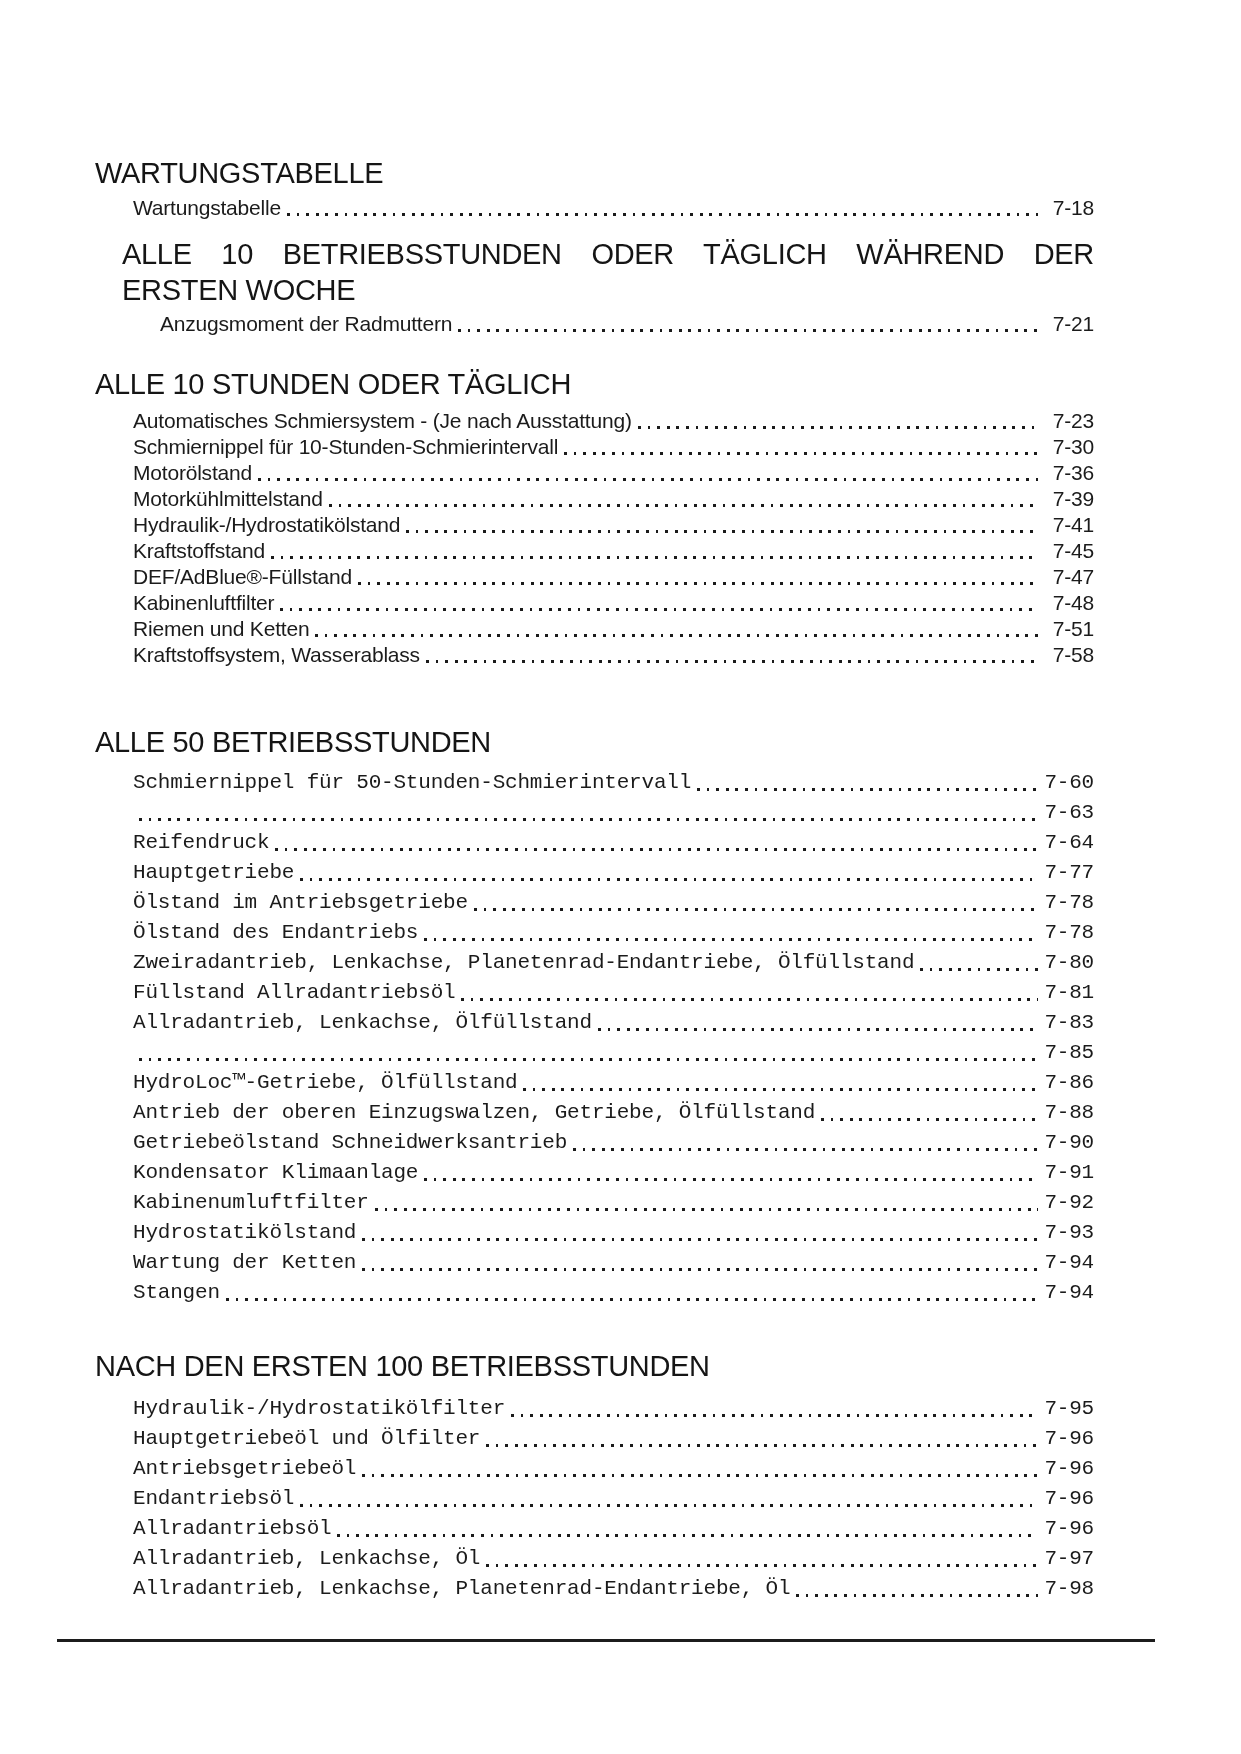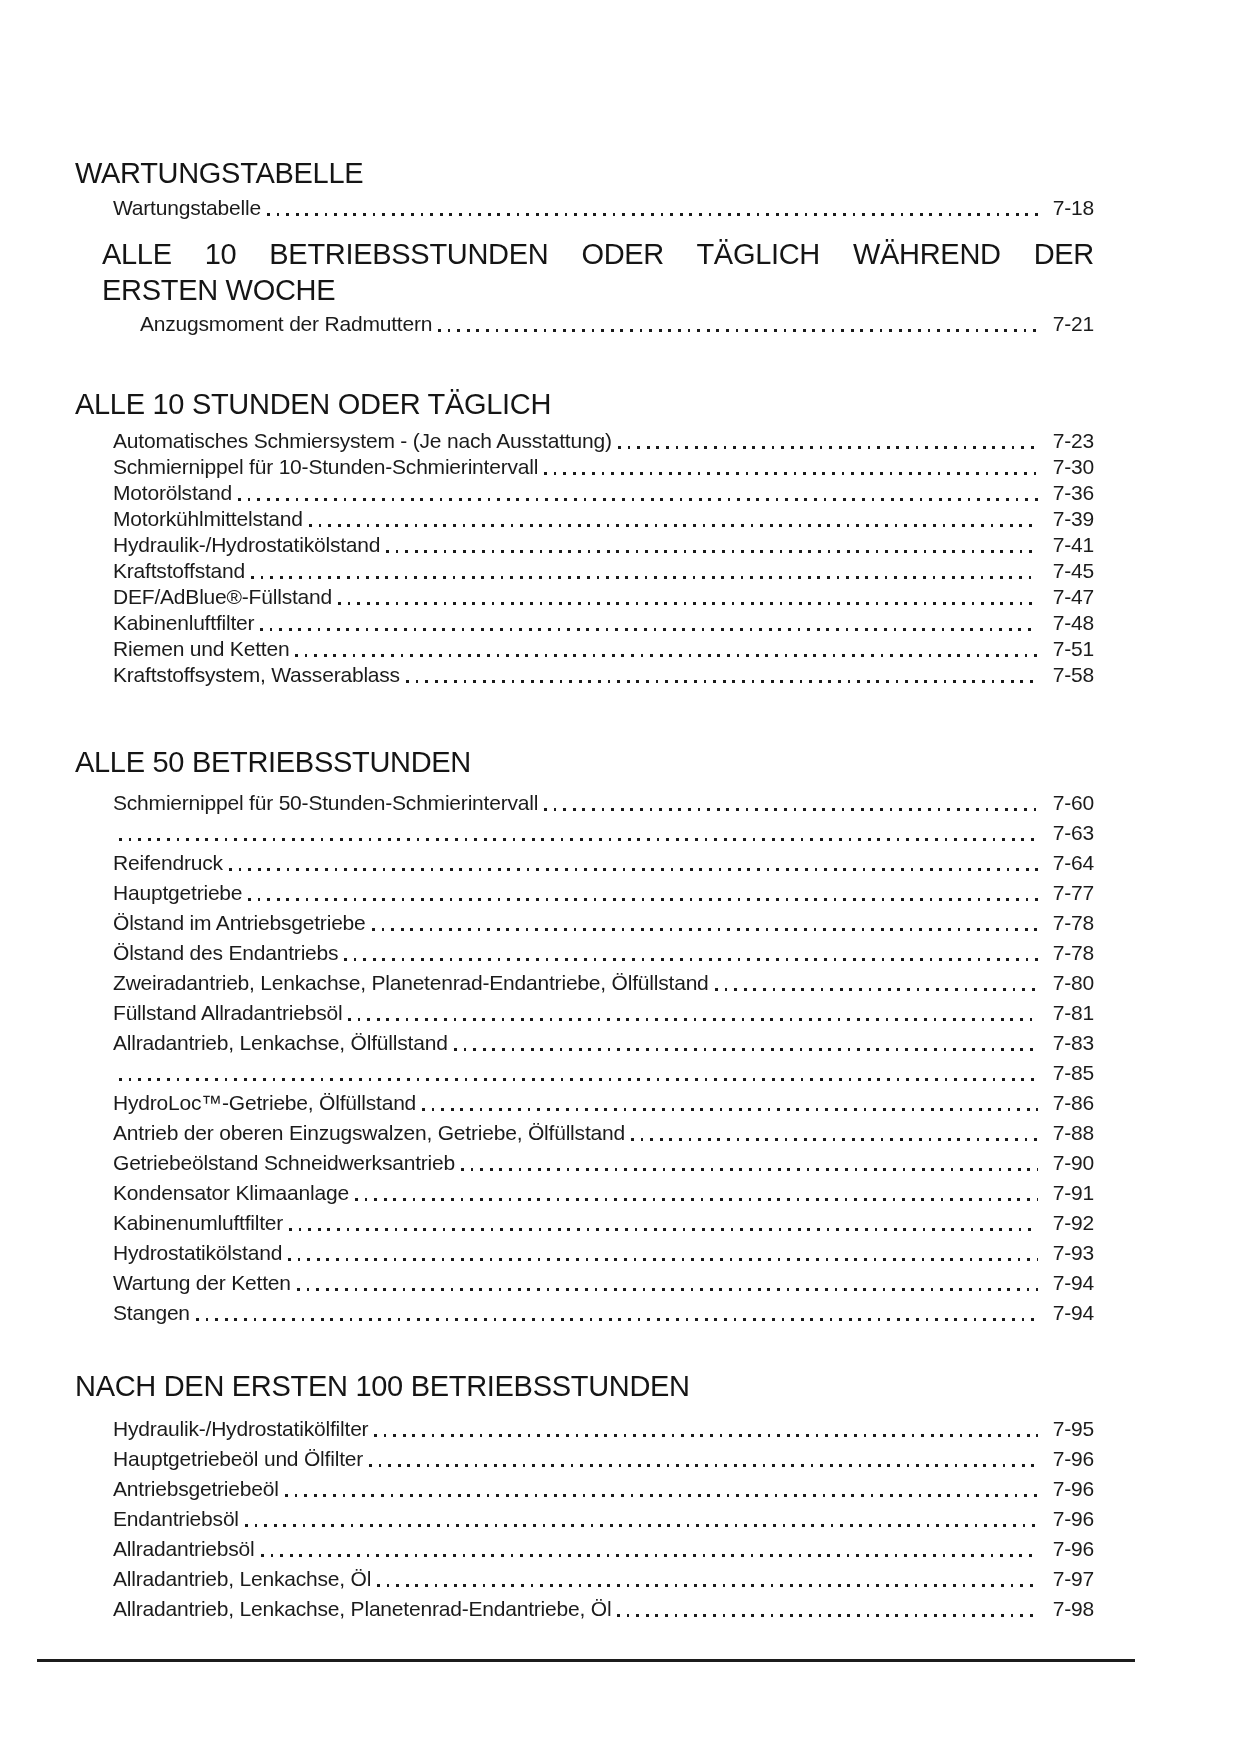--- a/index.html
+++ b/index.html
@@ -11,21 +11,21 @@
     width: 1241px;
     height: 1754px;
     font-family: "Liberation Sans", "DejaVu Sans", sans-serif;
     color: #1a1a1a;
     overflow: hidden;
   }
   .page {
     box-sizing: border-box;
     width: 1202px;
     height: 1754px;
-    padding: 158px 108px 0 75px;
+    padding: 158px 108px 0 95px;
   }
   .sec { margin: 0; }
   .sec-title {
     font-size: 29px;
     line-height: 30px;
     font-weight: 400;
     letter-spacing: -0.3px;
     color: #151515;
     margin: 0 0 6px 0;
   }
@@ -53,42 +53,42 @@
   }
   .toc-entry {
     display: flex;
     align-items: flex-end;
     font-size: 21px;
     line-height: 25px;
     letter-spacing: -0.2px;
     color: #1b1b1b;
   }
   .entries.tight .toc-entry { height: 26px; }
-  .entries.loose .toc-entry { height: 30px; }
+  .entries.loose .toc-entry { height: 30px; font-family: Liberation Mono, monospace; }
   .toc-entry .t {
     flex: 0 0 auto;
     white-space: nowrap;
   }
   .toc-entry .leader {
     flex: 1 1 auto;
     min-width: 10px;
     height: 3px;
     margin: 0 6px 4px 6px;
     background-image: repeating-linear-gradient(to right, #1b1b1b 0px, #1b1b1b 2.8px, transparent 2.8px, transparent 9.6px);
   }
   .toc-entry .p {
     flex: 0 0 auto;
     width: 50px;
     text-align: right;
     white-space: nowrap;
   }
   
   .sec-1 { margin-top: 16px; margin-left: 27px; }
   .sec-2 { margin-top: 57px; }
-  .sec-3 { margin-top: 53px; }
+  .sec-3 { margin-top: 33px; }
   .sec-3 .sec-title { margin-bottom: 8px; }
   .sec-4 { margin-top: 46px; }
   .sec-4 .sec-title { margin-bottom: 10px; }
   .footer-rule {
     height: 3px;
     background: #1c1c1c;
     width: 1098px;
     margin-left: -38px;
     margin-top: 38px;
   }

